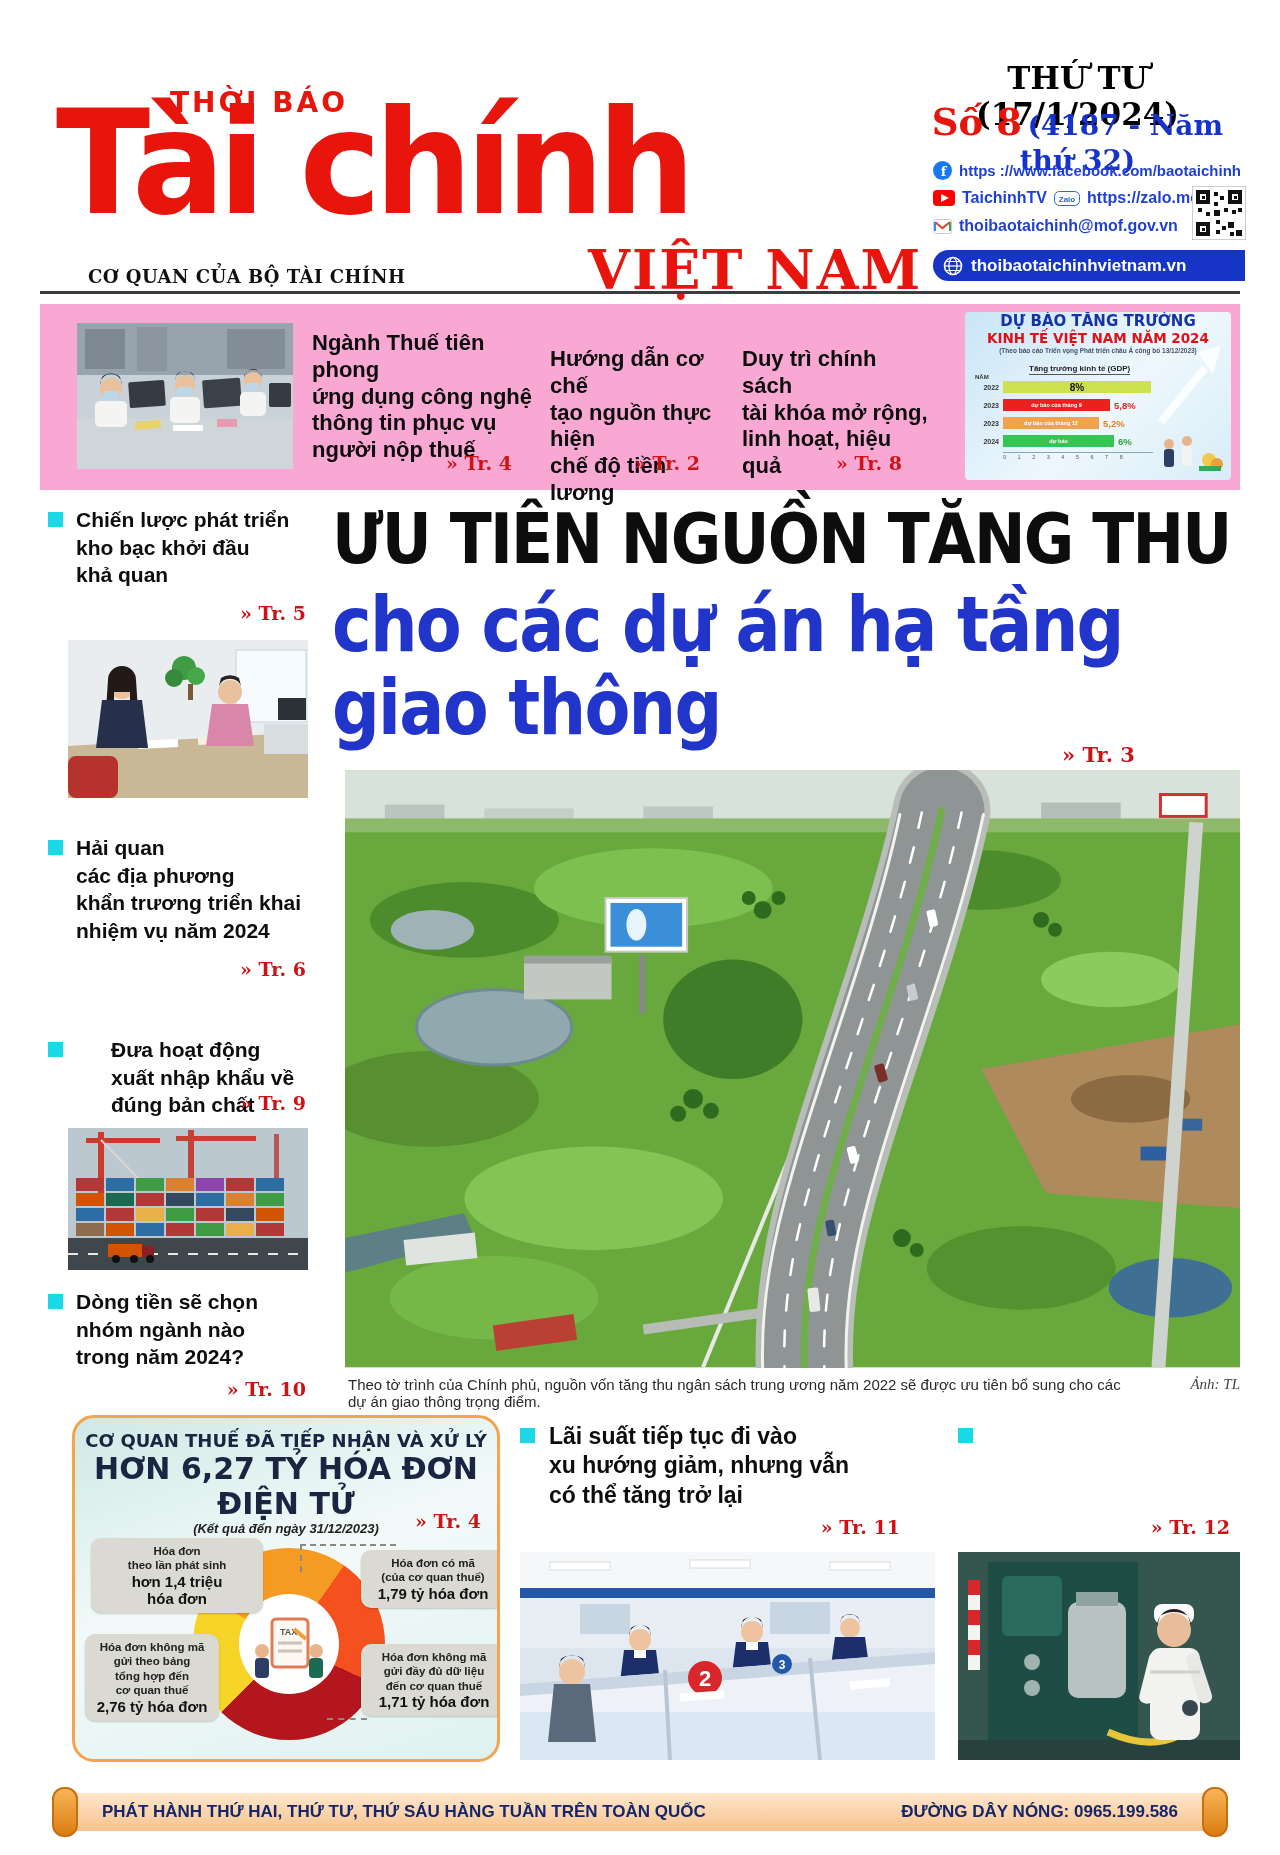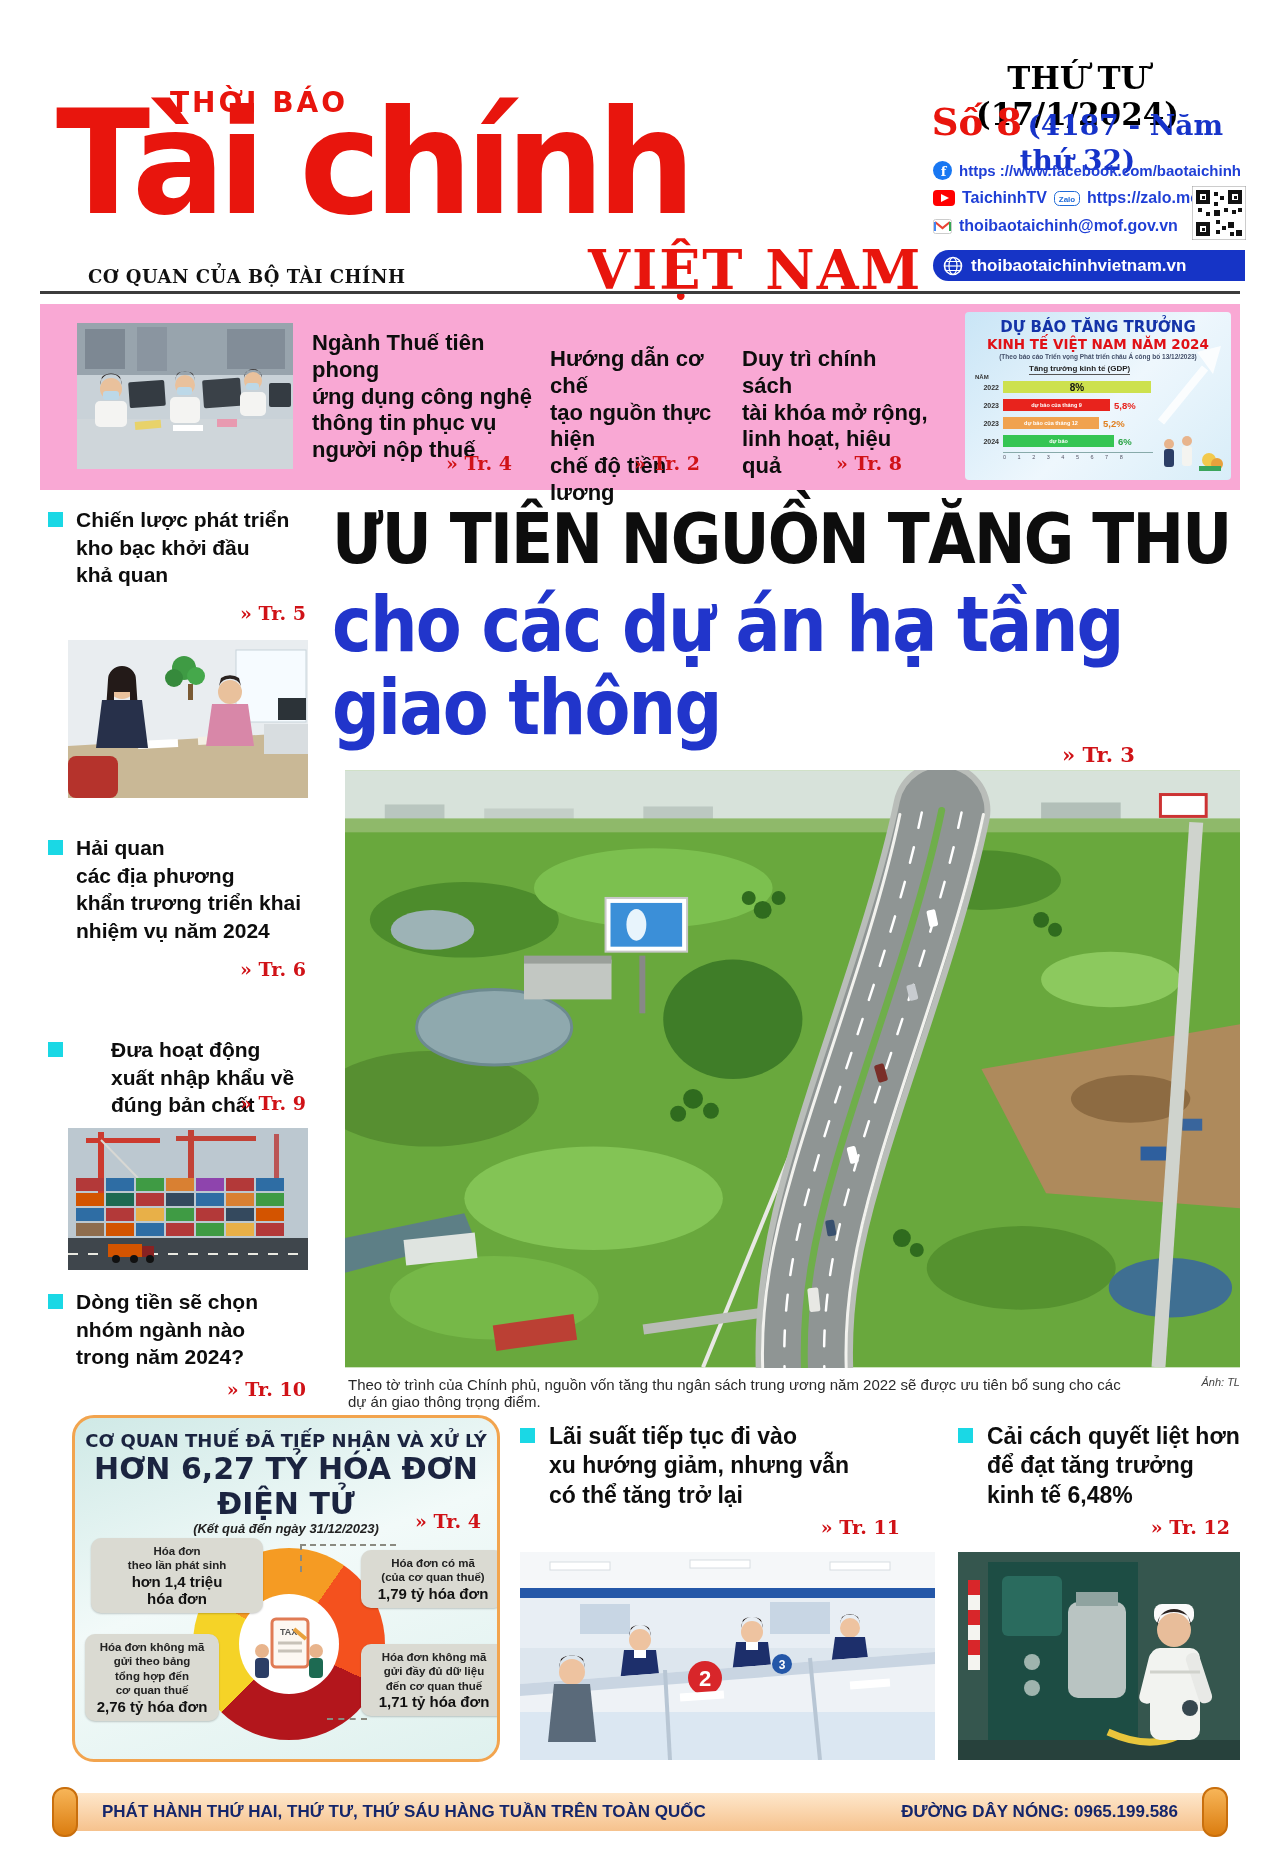--- a/index.html
+++ b/index.html
@@ -30,21 +30,21 @@
   .rule{left:40px;top:291px;width:1200px;height:3px;background:#3c3c3c;}
   
   .strip{left:40px;top:304px;width:1200px;height:186px;background:#f9a8d4;}
   .strip .photo{position:absolute;left:37px;top:19px;}
   .sstory{position:absolute;font-size:22px;font-weight:bold;color:#0d0d0d;line-height:1.22;white-space:pre-line;}
   .pg{font-family:"DejaVu Serif",serif;font-weight:bold;color:#d01217;font-size:19px;}
   .spg{position:absolute;text-align:right;}
   
   .fbox{position:absolute;left:925px;top:8px;width:266px;height:168px;border-radius:4px;overflow:hidden;
         background:linear-gradient(135deg,#c9e5f6,#eef7fd 55%,#d8edf8);}
-  .ft1{margin-top:6px;text-align:center;font-size:15px;font-weight:900;color:#1433a8;font-family:"DejaVu Sans",sans-serif;}
+  .ft1{text-align:center;font-size:15px;font-weight:900;color:#1433a8;font-family:"DejaVu Sans",sans-serif;}
   .ft2{text-align:center;font-size:13.5px;font-weight:900;color:#e01116;font-family:"DejaVu Sans",sans-serif;}
   .fsub{text-align:center;font-size:6.5px;font-weight:bold;color:#44506a;margin-top:1px;}
   .flabel{position:absolute;left:64px;top:52px;font-size:8px;font-weight:bold;color:#222;border-bottom:1px solid #555;padding-bottom:1px;}
   .fyearlab{position:absolute;left:10px;top:62px;font-size:6px;font-weight:bold;color:#333;}
   .frow{position:absolute;left:10px;height:14px;display:flex;align-items:center;}
   .fyear{width:24px;font-size:7px;font-weight:bold;color:#333;text-align:right;margin-right:4px;}
   .fc-bar{height:12px;position:relative;display:flex;align-items:center;justify-content:center;}
   .fnote{color:#fff;font-size:5.5px;font-weight:bold;white-space:nowrap;}
   .fval{font-size:9.5px;font-weight:900;margin-left:4px;}
   .fval0{position:absolute;width:100%;text-align:center;font-size:10px;font-weight:900;color:#111;}
@@ -53,21 +53,21 @@
   .fdeco-arrow{position:absolute;right:6px;top:26px;opacity:.85;}
   .fdeco-fig{position:absolute;right:8px;bottom:6px;}
   
   .h-black{left:332px;top:498px;font-family:"DejaVu Sans",sans-serif;font-size:70px;font-weight:900;
            color:#0d0d0d;white-space:nowrap;letter-spacing:-2px;transform:scaleX(.88);transform-origin:left top;}
   .h-blue{font-family:"DejaVu Sans",sans-serif;font-size:76px;font-weight:900;color:#2135cb;
           white-space:nowrap;letter-spacing:-2px;transform:scaleX(.88);transform-origin:left top;}
   .lead-pg{left:1062px;top:742px;font-size:21px;}
   .caption-row{left:348px;top:1376px;width:892px;display:flex;justify-content:space-between;align-items:flex-start;}
   .caption{font-size:15px;color:#2a2a2a;max-width:790px;}
-  .credit{font-size:11px;font-style:italic;color:#444;}
+  .credit{font-size:15px;font-style:italic;color:#444;font-family:Liberation Serif, serif;}
   
   .side-item{left:48px;width:258px;display:flex;gap:13px;}
   .bullet{flex:0 0 auto;width:15px;height:15px;background:#1ad8e5;margin-top:6px;}
   .side-title{font-size:21px;font-weight:bold;color:#0d0d0d;line-height:1.32;white-space:pre-line;}
   .side-pg{left:48px;width:258px;text-align:right;}
   
   .invbox{left:72px;top:1415px;width:428px;height:347px;box-sizing:border-box;border:3px solid #f2a44e;
           border-radius:22px;background:linear-gradient(160deg,#cfe9e6,#f2faf9 45%,#dff1ee);overflow:hidden;}
   .invt1{margin-top:12px;text-align:center;font-size:18px;font-weight:900;color:#1b2440;font-family:"DejaVu Sans",sans-serif;}
   .invt2{text-align:center;font-size:30px;font-weight:900;color:#1b2440;font-family:"DejaVu Sans",sans-serif;}
@@ -573,23 +573,20 @@
       <circle cx="52" cy="120" r="13" fill="#eec3a0"></circle>
         <path d="M39,116 a13,13 0 0 1 26,0 l-2,-9 a13,8 0 0 0 -22,0 Z" fill="#1e1512"></path>
       <polygon points="34,132 70,132 76,190 28,190" fill="#5a6a7a"></polygon>
       <rect x="160" y="140" width="44" height="8" fill="#fff" transform="rotate(-4 182 144)"></rect>
       <rect x="330" y="128" width="40" height="8" fill="#fff" transform="rotate(-4 350 132)"></rect>
     </svg>
   </div>
 
   <div class="abs" style="left:958px;top:1422px;display:flex;gap:14px;width:282px;">
     <span class="bullet"></span>
-    <span class="bstory-title">Cải cách quyết liệt hơn
-để đạt tăng trưởng
-kinh tế 6,48%</span>
   </div>
   <div class="abs pg" style="left:958px;top:1516px;width:272px;text-align:right;">» Tr. 12</div>
   <div class="abs" style="left:958px;top:1552px;">
     <svg width="282" height="208" viewBox="0 0 282 208">
       <rect width="282" height="208" fill="#35564e"></rect>
       <rect x="0" y="188" width="282" height="20" fill="#27413c"></rect>
       <rect x="30" y="10" width="150" height="178" fill="#1d4d44"></rect>
       <rect x="44" y="24" width="60" height="60" rx="6" fill="#2a6b5e"></rect>
       <rect x="110" y="50" width="58" height="96" rx="10" fill="#b9c4c2"></rect>
       <rect x="118" y="40" width="42" height="14" fill="#8fa3a0"></rect>

